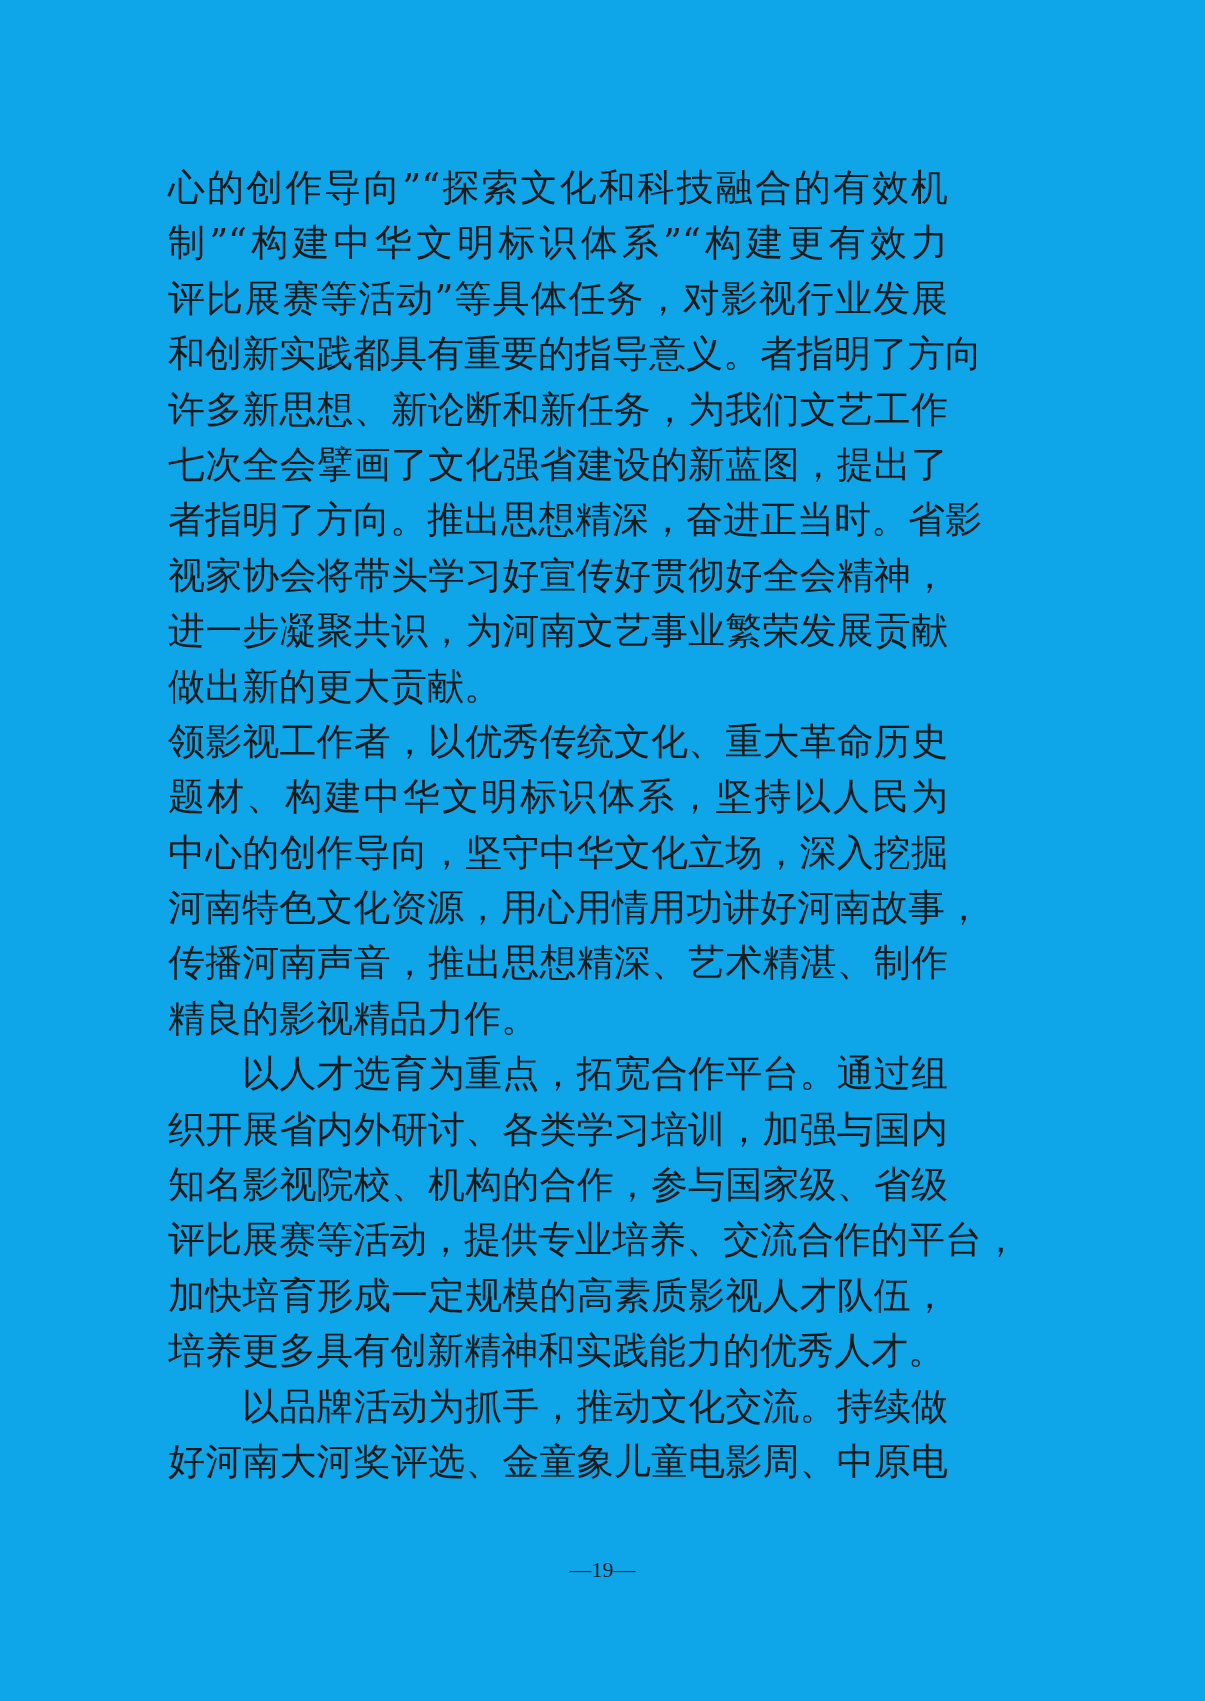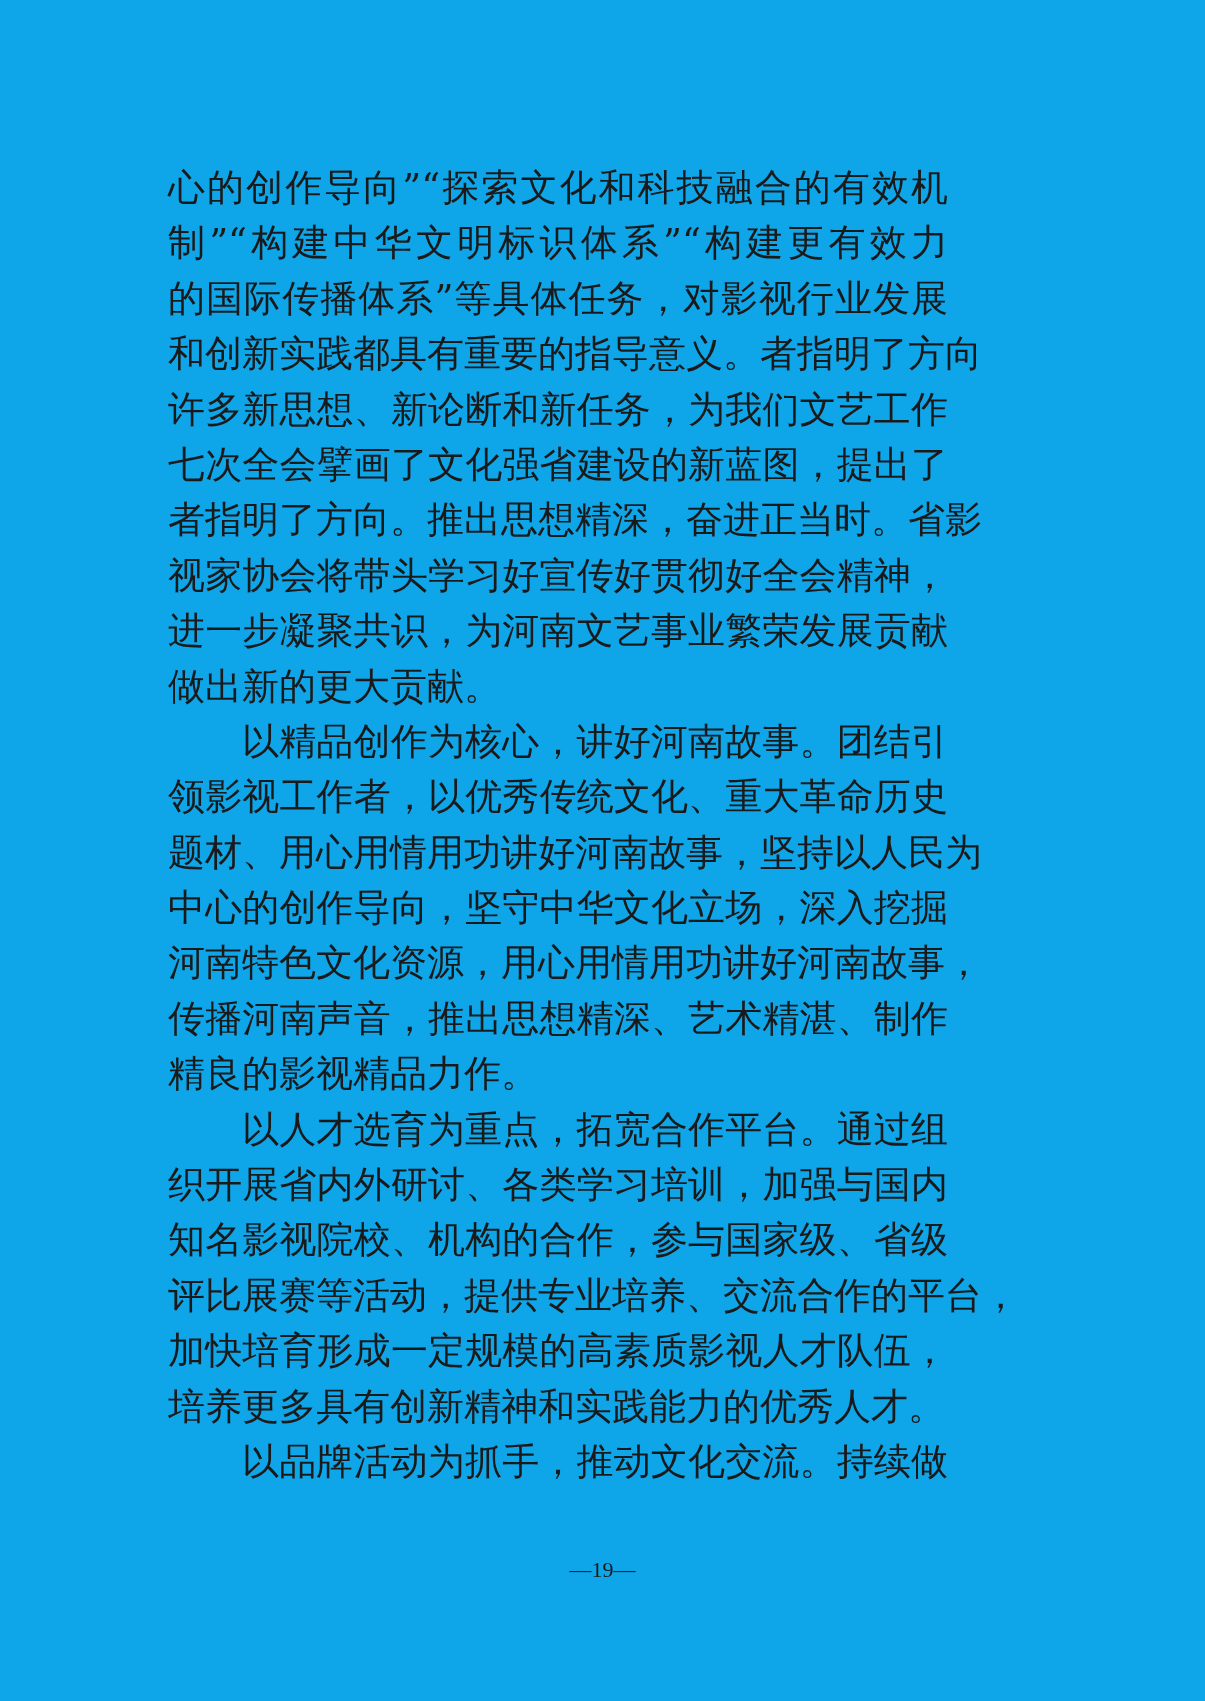--- a/index.html
+++ b/index.html
@@ -56,49 +56,49 @@
   </style>
 </head>
 <body>
 
 <div class="page">
   <div class="body-text">
 
     <div class="paragraph">
       <div class="line">心的创作导向”“探索文化和科技融合的有效机</div>
       <div class="line">制”“构建中华文明标识体系”“构建更有效力</div>
-      <div class="line">的国际传播体系”等具体任务，对影视行业发展</div>
+      <div class="line">评比展赛等活动”等具体任务，对影视行业发展</div>
       <div class="line">和创新实践都具有重要的指导意义。者指明了方向</div>
       <div class="line">许多新思想、新论断和新任务，为我们文艺工作</div>
       <div class="line">七次全会擘画了文化强省建设的新蓝图，提出了</div>
       <div class="line">者指明了方向。推出思想精深，奋进正当时。省影</div>
       <div class="line">视家协会将带头学习好宣传好贯彻好全会精神，</div>
       <div class="line">进一步凝聚共识，为河南文艺事业繁荣发展贡献</div>
       <div class="line last">做出新的更大贡献。</div>
     </div>
 
     <div class="paragraph">
-      <div class="line indent">以精品创作为核心，讲好河南故事。团结引</div>
       <div class="line">领影视工作者，以优秀传统文化、重大革命历史</div>
-      <div class="line">题材、用心用情用功讲好河南故事，坚持以人民为</div>
+      <div class="line">题材、构建中华文明标识体系，坚持以人民为</div>
       <div class="line">中心的创作导向，坚守中华文化立场，深入挖掘</div>
       <div class="line">河南特色文化资源，用心用情用功讲好河南故事，</div>
       <div class="line">传播河南声音，推出思想精深、艺术精湛、制作</div>
       <div class="line last">精良的影视精品力作。</div>
     </div>
 
     <div class="paragraph">
       <div class="line indent">以人才选育为重点，拓宽合作平台。通过组</div>
       <div class="line">织开展省内外研讨、各类学习培训，加强与国内</div>
       <div class="line">知名影视院校、机构的合作，参与国家级、省级</div>
       <div class="line">评比展赛等活动，提供专业培养、交流合作的平台，</div>
       <div class="line">加快培育形成一定规模的高素质影视人才队伍，</div>
       <div class="line last">培养更多具有创新精神和实践能力的优秀人才。</div>
     </div>
 
     <div class="paragraph">
       <div class="line indent">以品牌活动为抓手，推动文化交流。持续做</div>
+      <div class="line">好河南大河奖评选、金童象儿童电影周、中原电</div>
     </div>
 
   </div>
 
   <div class="page-number">—19—</div>
 </div>
 
 </body></html>

